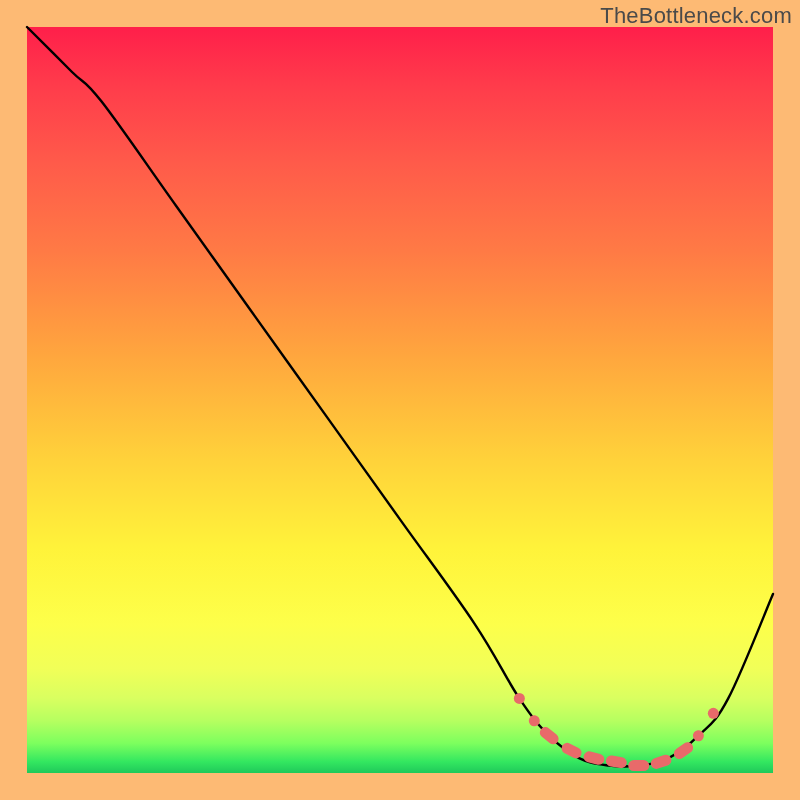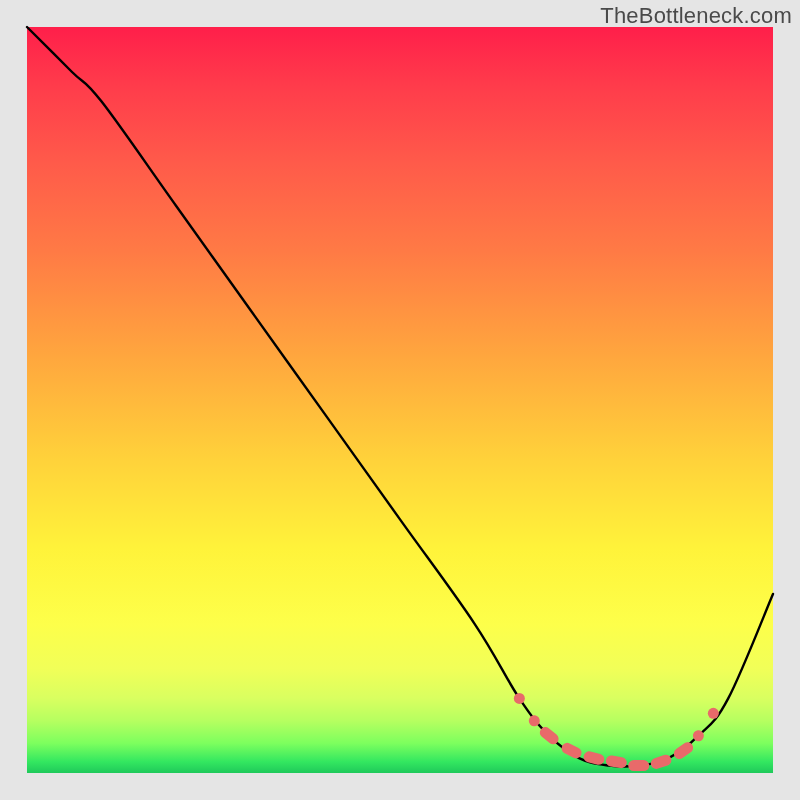--- a/index.html
+++ b/index.html
@@ -8,21 +8,21 @@
     width: 800px;
     height: 800px;
     overflow: hidden;
     background: #000;
     font-family: Arial, Helvetica, sans-serif;
   }
   .frame {
     position: relative;
     width: 800px;
     height: 800px;
-    background: #e5e5e5;
+    background: #fdba74;
   }
   .plot {
     position: absolute;
     left: 27px;
     top: 27px;
     width: 746px;
     height: 746px;
     
     background: linear-gradient(
       to bottom,

